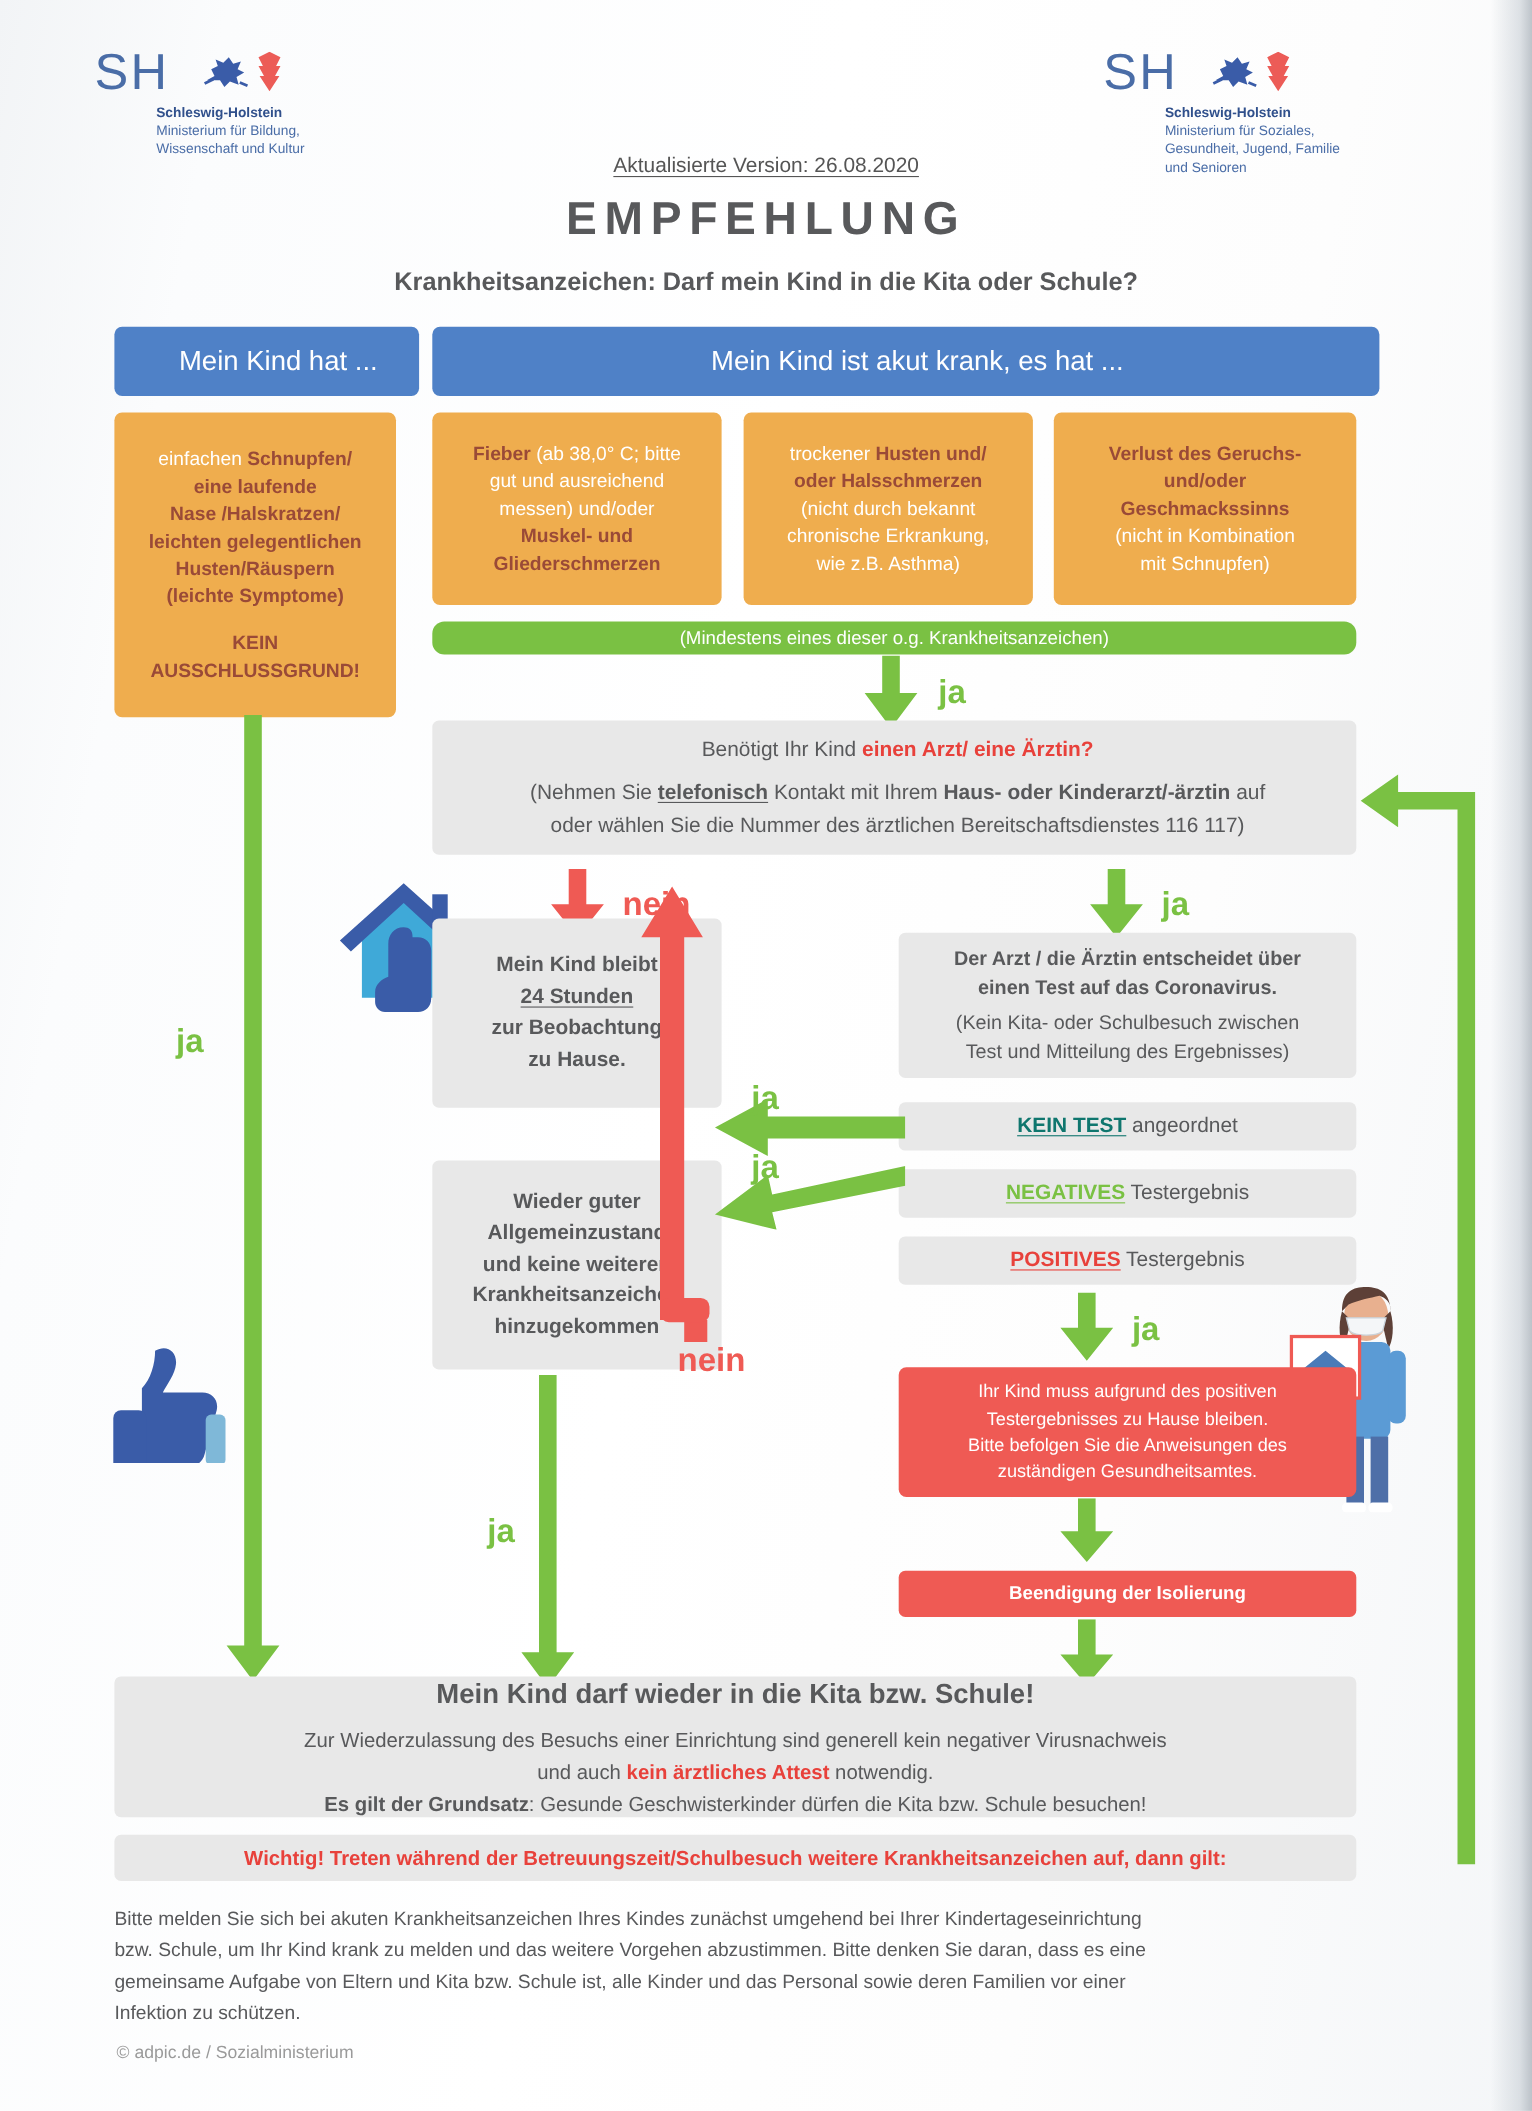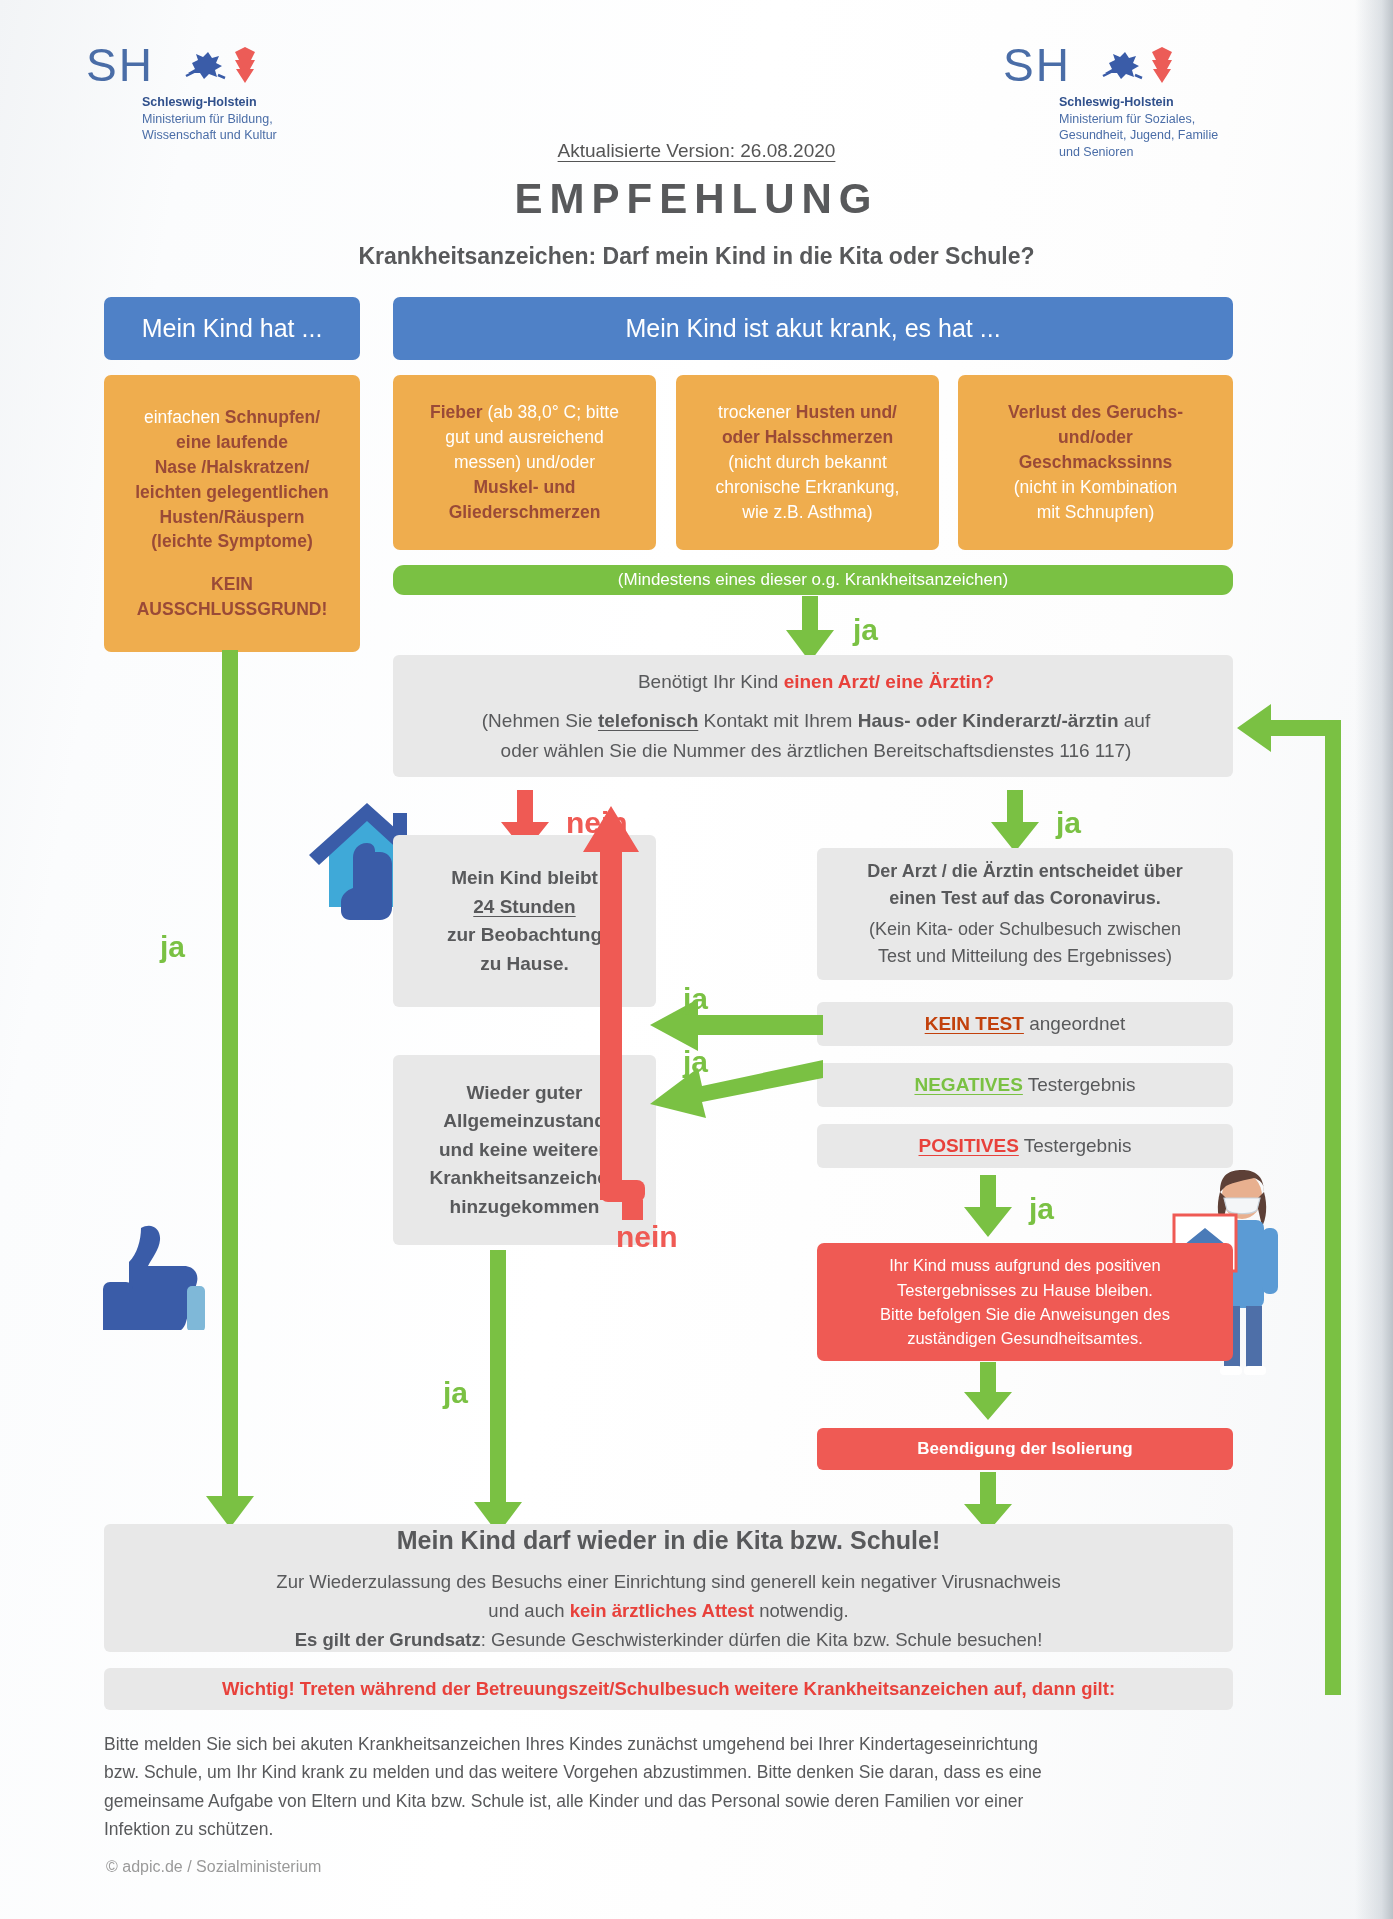--- a/index.html
+++ b/index.html
@@ -43,21 +43,21 @@
   }
   .subtitle{
     position:absolute;width:100%;text-align:center;
     font-size:23px;font-weight:bold;color:#58595b;
   }
 
   
   .blue{
     background:#4f81c7;color:#ffffff;border-radius:7px;
     display:flex;align-items:center;justify-content:center;
-    font-size:25px;font-weight:300;
+    font-size:25px;font-weight:300;padding-left:21px;
   }
   .orange{
     background:#efad4e;border-radius:7px;
     display:flex;align-items:center;justify-content:center;
     text-align:center;font-size:17.5px;line-height:1.42;
     padding:8px 10px;box-sizing:border-box;
     color:#ffffff;
   }
   .orange .d{color:#9a4a37;font-weight:bold;}
   .grey{
@@ -259,21 +259,21 @@
     </div>
     <div style="height:8px;"></div>
     <div>
       <span>(Kein Kita- oder Schulbesuch zwischen</span><br>
       <span>Test und Mitteilung des Ergebnisses)</span>
     </div>
   </div>
 
   <div class="grey abs" style="left:817px;top:1002px;width:416px;height:44px;font-size:19px;">
     <div>
-      <span class="bold u" style="color:#c2410c;">KEIN TEST</span><span> angeordnet</span>
+      <span class="bold u" style="color:#0f766e;">KEIN TEST</span><span> angeordnet</span>
     </div>
   </div>
   <div class="grey abs" style="left:817px;top:1063px;width:416px;height:44px;font-size:19px;">
     <div>
       <span class="bold u" style="color:#7ac143;">NEGATIVES</span><span> Testergebnis</span>
     </div>
   </div>
   <div class="grey abs" style="left:817px;top:1124px;width:416px;height:44px;font-size:19px;">
     <div>
       <span class="bold u" style="color:#e8413b;">POSITIVES</span><span> Testergebnis</span>

